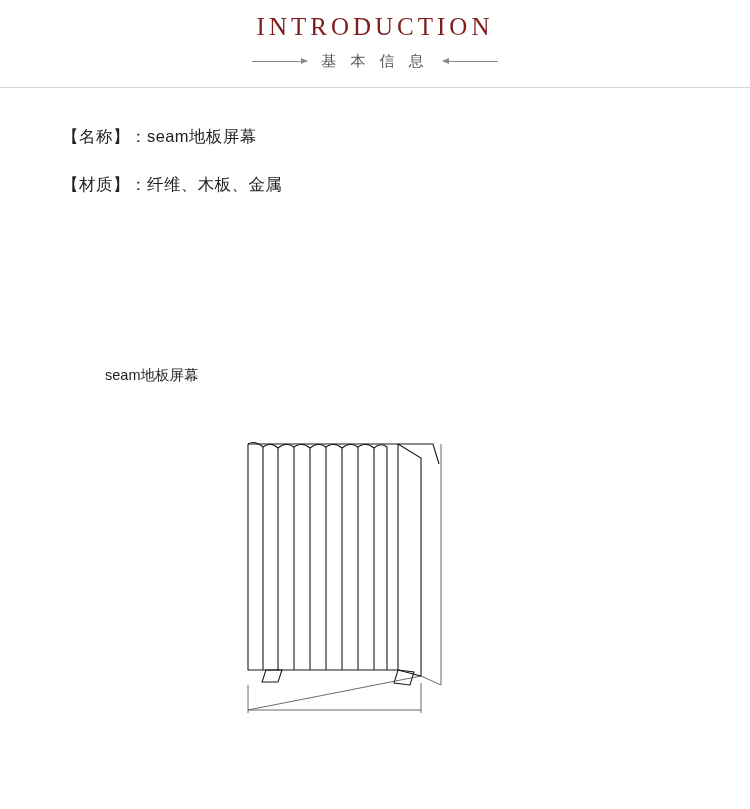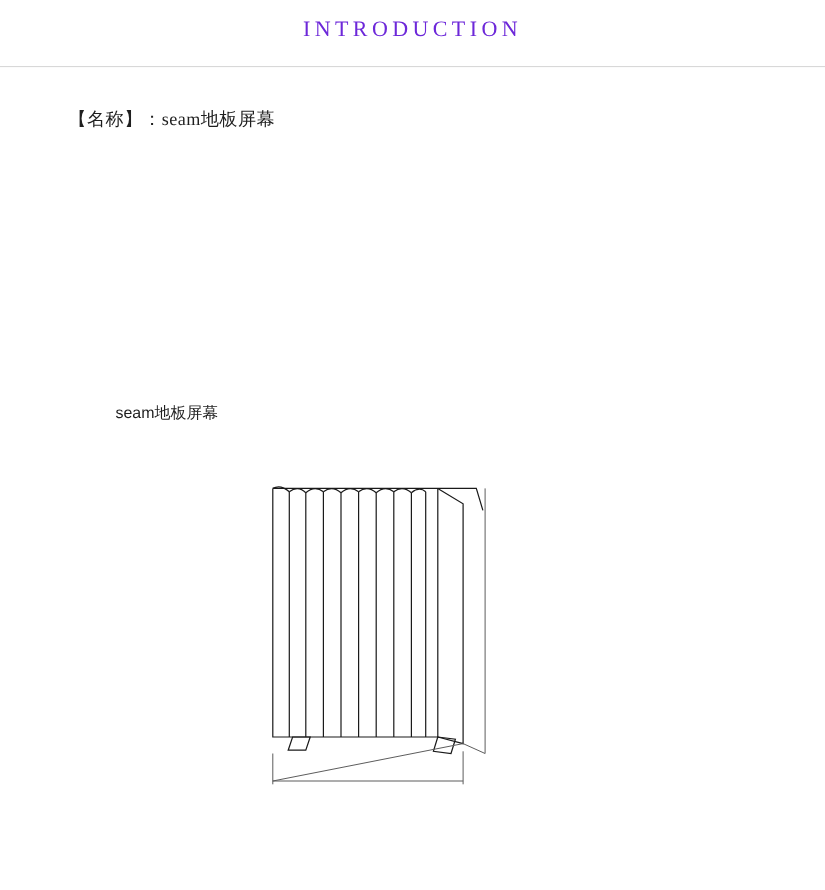--- a/index.html
+++ b/index.html
@@ -17,23 +17,23 @@
   }
 
   
   .header {
     width: 100%;
     padding-top: 10px;
     text-align: center;
   }
   .header-title {
     font-family: "Liberation Serif", serif;
-    font-size: 20px;
+    font-size: 25px;
     letter-spacing: 4px;
-    color: #6d28d9;
+    color: #7f1d1d;
     line-height: 34px;
     font-weight: normal;
   }
   .header-sub-row {
     display: flex;
     align-items: center;
     justify-content: center;
     margin-top: 8px;
   }
   .header-sub {
@@ -70,21 +70,20 @@
   .header-rule {
     width: 100%;
     height: 1px;
     background: #d8d8d8;
     margin-top: 16px;
   }
 
   
   .specs {
     margin: 36px 0 0 62px;
-    font-family: Liberation Serif, serif;
   }
   .spec-row {
     font-size: 16.5px;
     color: #1f1f1f;
     line-height: 1.5;
     margin-bottom: 23px;
     letter-spacing: 0.4px;
   }
   .spec-label {
     letter-spacing: 0.5px;
@@ -107,26 +106,34 @@
     top: 420px;
     width: 750px;
     height: 340px;
   }
 </style>
 </head>
 <body>
 
 <div class="header">
   <div class="header-title">INTRODUCTION</div>
+  <div class="header-sub-row">
+    <span class="deco-line left"></span>
+    <span class="header-sub">基 本 信 息</span>
+    <span class="deco-line right"></span>
+  </div>
   <div class="header-rule"></div>
 </div>
 
 <div class="specs">
   <div class="spec-row">
     <span class="spec-label">【名称】：</span><span class="spec-value">seam地板屏幕</span>
+  </div>
+  <div class="spec-row">
+    <span class="spec-label">【材质】：</span><span class="spec-value">纤维、木板、金属</span>
   </div>
 </div>
 
 <div class="drawing-caption">seam地板屏幕</div>
 
 <div class="drawing">
   <svg width="750" height="340" viewBox="0 0 750 340">
     <g fill="none" stroke="#1a1a1a" stroke-width="1.1">
 
       <polyline points="248,24 433,24 439,44"></polyline>

